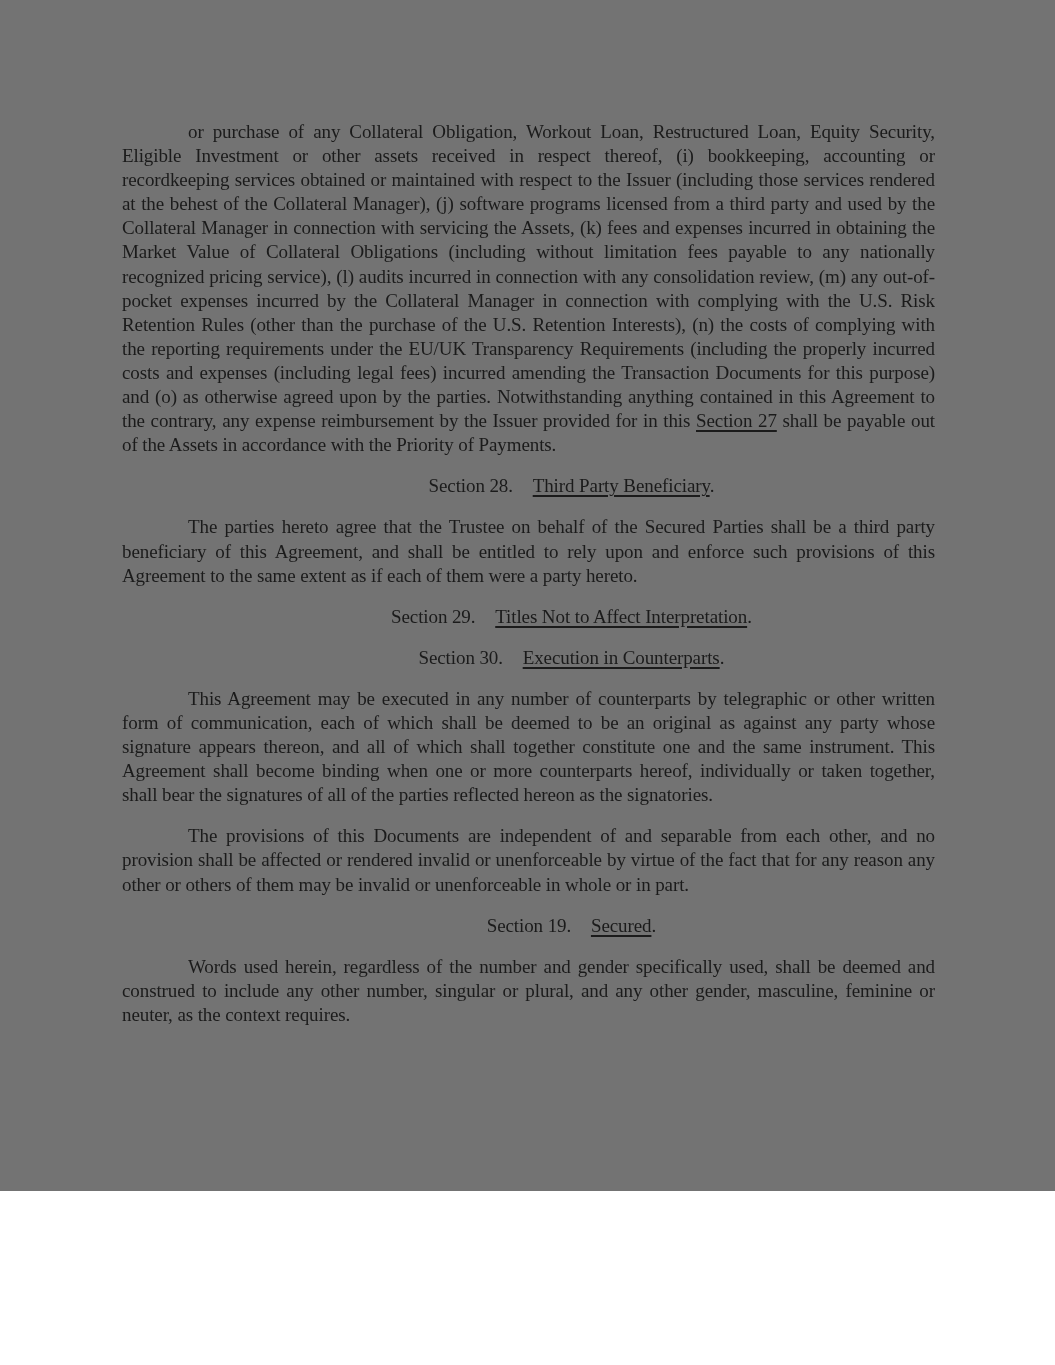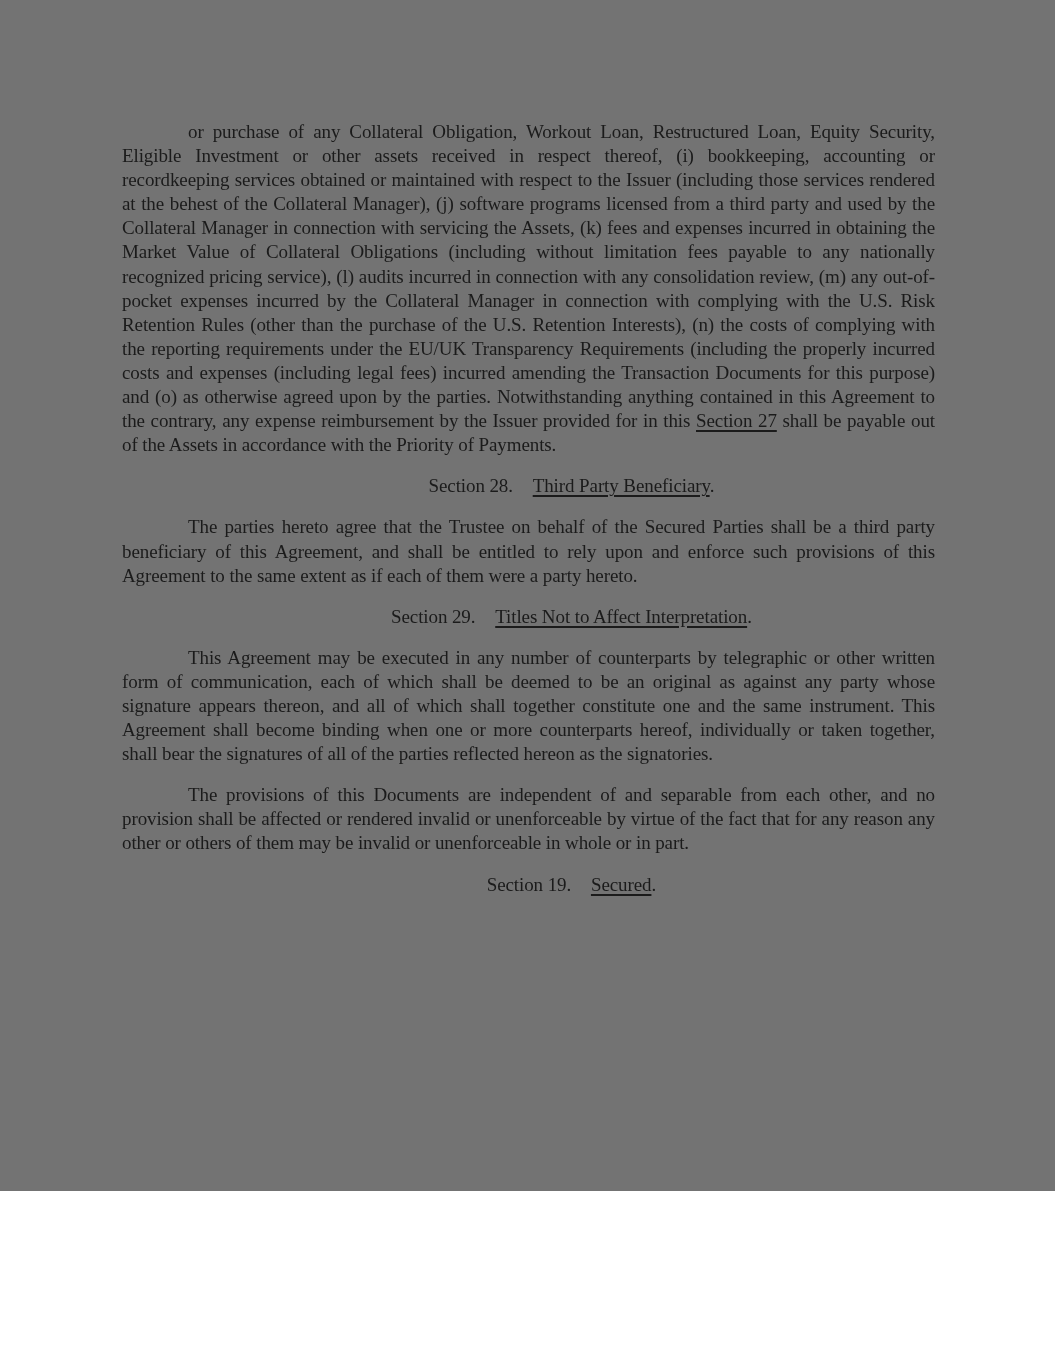--- a/index.html
+++ b/index.html
@@ -59,23 +59,25 @@
 
     <p class="para first"><span>or purchase of any Collateral Obligation, Workout Loan, Restructured Loan, Equity Security, Eligible Investment or other assets received in respect thereof, (i) bookkeeping, accounting or recordkeeping services obtained or maintained with respect to the Issuer (including those services rendered at the behest of the Collateral Manager), (j) software programs licensed from a third party and used by the Collateral Manager in connection with servicing the Assets, (k) fees and expenses incurred in obtaining the Market Value of Collateral Obligations (including without limitation fees payable to any nationally recognized pricing service), (l) audits incurred in connection with any consolidation review, (m) any out-of-pocket expenses incurred by the Collateral Manager in connection with complying with the U.S. Risk Retention Rules (other than the purchase of the U.S. Retention Interests), (n) the costs of complying with the reporting requirements under the EU/UK Transparency Requirements (including the properly incurred costs and expenses (including legal fees) incurred amending the Transaction Documents for this purpose) and (o) as otherwise agreed upon by the parties.  Notwithstanding anything contained in this Agreement to the contrary, any expense reimbursement by the Issuer provided for in this </span><span class="u">Section 27</span><span> shall be payable out of the Assets in accordance with the Priority of Payments.</span></p>
 
     <p class="heading"><span class="sec-label">Section 28.</span><span class="u">Third Party Beneficiary</span><span>.</span></p>
 
     <p class="para">The parties hereto agree that the Trustee on behalf of the Secured Parties shall be a third party beneficiary of this Agreement, and shall be entitled to rely upon and enforce such provisions of this Agreement to the same extent as if each of them were a party hereto.</p>
 
     <p class="heading"><span class="sec-label">Section 29.</span><span class="u">Titles Not to Affect Interpretation</span><span>.</span></p>
 
 
+    <p class="heading"><span class="sec-label">Section 30.</span><span class="u">Execution in Counterparts</span><span>.</span></p>
 
     <p class="para">This Agreement may be executed in any number of counterparts by telegraphic or other written form of communication, each of which shall be deemed to be an original as against any party whose signature appears thereon, and all of which shall together constitute one and the same instrument.  This Agreement shall become binding when one or more counterparts hereof, individually or taken together, shall bear the signatures of all of the parties reflected hereon as the signatories.</p>
 
 
     <p class="para">The provisions of this Documents are independent of and separable from each other, and no provision shall be affected or rendered invalid or unenforceable by virtue of the fact that for any reason any other or others of them may be invalid or unenforceable in whole or in part.</p>
 
     <p class="heading"><span class="sec-label">Section 19.</span><span class="u">Secured</span><span>.</span></p>
 
+    <p class="para">Words used herein, regardless of the number and gender specifically used, shall be deemed and construed to include any other number, singular or plural, and any other gender, masculine, feminine or neuter, as the context requires.</p>
 
   </div>
 </div>
 
 </body></html>

